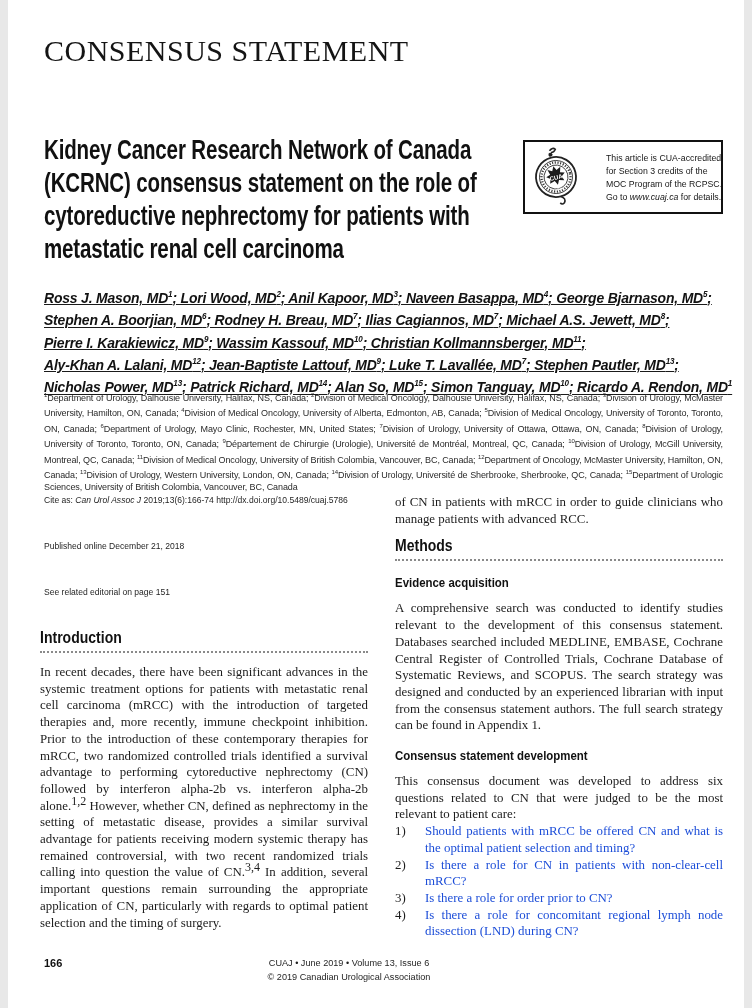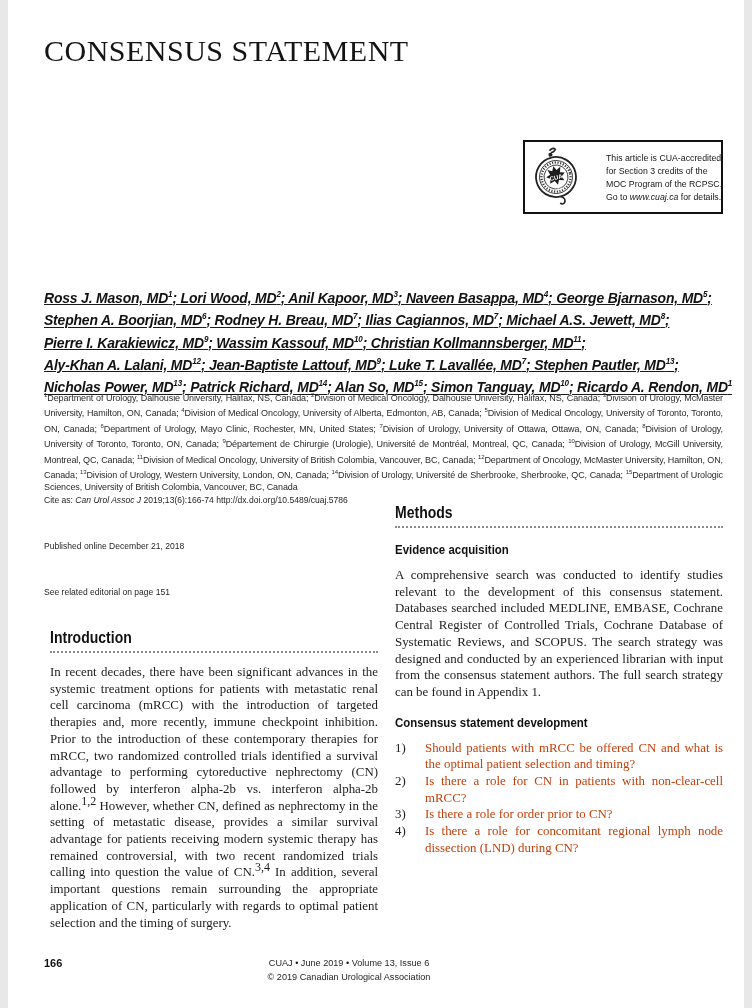--- a/index.html
+++ b/index.html
@@ -54,21 +54,21 @@
   
   .metaline{
     left:36px; font-size:9.5px; color:#1f1f1f; white-space:nowrap;
     transform:scaleX(0.9); transform-origin:0 50%;
   }
   .cite{top:494px;}
   .published{top:540px;}
   .related{top:586px;}
   
   .col{width:328px;}
-  .col-left{left:42px; top:628px;}
+  .col-left{left:32px; top:628px;}
   .col-right{left:387px; top:494px;}
   .h2{
     font-weight:700; font-size:16.5px; line-height:18px; color:#111;
     transform:scaleX(0.85); transform-origin:0 50%; white-space:nowrap;
   }
   .h2wrap{border-bottom:2px dotted #8a8a8a; padding-bottom:5px; margin-bottom:11px;}
   .h3{
     font-weight:700; font-size:13px; color:#111; white-space:nowrap;
     transform:scaleX(0.88); transform-origin:0 50%;
     margin:14px 0 10px 0;
@@ -81,37 +81,43 @@
   .body-p sup{font-size:12px; line-height:0;}
   .indent{text-indent:14px;}
   .qlist{margin-top:0;}
   .qrow{display:flex; margin:0;}
   .qnum{
     flex:0 0 30px; font-family:"Liberation Serif", serif;
     font-size:12.9px; line-height:16.7px; color:#1c1c1c;
   }
   .qtext{
     flex:1; font-family:"Liberation Serif", serif;
-    font-size:12.9px; line-height:16.7px; text-align:justify; color:#c2410c;
+    font-size:12.9px; line-height:16.7px; text-align:justify; color:#1d4ed8;
   }
   
   .pagenum{left:36px; top:957px; font-weight:700; font-size:11px; color:#111;}
   .journal{
     left:230px; top:956px; width:222px; text-align:center;
     font-size:9.6px; line-height:13.5px; color:#1f1f1f;
     transform:scaleX(0.95); transform-origin:50% 0;
   }
 </style>
 </head>
 <body>
 
 <div class="page">
 
   <div class="abs kicker">CONSENSUS STATEMENT</div>
 
+  <div class="abs title">
+    <div class="tline">Kidney Cancer Research Network of Canada</div>
+    <div class="tline">(KCRNC) consensus statement on the role of</div>
+    <div class="tline">cytoreductive nephrectomy for patients with</div>
+    <div class="tline">metastatic renal cell carcinoma</div>
+  </div>
 
   <div class="abs accred">
     <svg class="logo" viewBox="0 0 50 62" xmlns="http://www.w3.org/2000/svg">
       <g transform="rotate(-14 25 31)">
         <path d="M25 4 q4 -3 6 0 q-2 3 -5 2" fill="none" stroke="#222" stroke-width="1.6"></path>
         <circle cx="25" cy="8" r="2" fill="#222"></circle>
         <circle cx="25" cy="31" r="20" fill="none" stroke="#222" stroke-width="1.8"></circle>
         <circle cx="25" cy="31" r="16.5" fill="none" stroke="#222" stroke-width="0.8"></circle>
         <circle cx="25" cy="31" r="14.5" fill="none" stroke="#333" stroke-width="2.4" stroke-dasharray="1.1 1.6"></circle>
         <circle cx="25" cy="31" r="12" fill="none" stroke="#222" stroke-width="0.8"></circle>
@@ -144,26 +150,28 @@
   <div class="abs metaline related">See related editorial on page 151</div>
 
   <div class="abs col col-left">
     <div class="h2wrap">
       <div class="h2">Introduction</div>
     </div>
     <p class="body-p">In recent decades, there have been significant advances in the systemic treatment options for patients with metastatic renal cell carcinoma (mRCC) with the introduction of targeted therapies and, more recently, immune checkpoint inhibition. Prior to the introduction of these contemporary therapies for mRCC, two randomized controlled trials identified a survival advantage to performing cytoreductive nephrectomy (CN) followed by interferon alpha-2b vs. interferon alpha-2b alone.<sup>1,2</sup> However, whether CN, defined as nephrectomy in the setting of metastatic disease, provides a similar survival advantage for patients receiving modern systemic therapy has remained controversial, with two recent randomized trials calling into question the value of CN.<sup>3,4</sup> In addition, several important questions remain surrounding the appropriate application of CN, particularly with regards to optimal patient selection and the timing of surgery.</p>
   </div>
 
   <div class="abs col col-right">
+    <p class="body-p">of CN in patients with mRCC in order to guide clinicians who manage patients with advanced RCC.</p>
     <div class="h2wrap" style="margin-top:9px;">
       <div class="h2">Methods</div>
     </div>
     <div class="h3">Evidence acquisition</div>
     <p class="body-p">A comprehensive search was conducted to identify studies relevant to the development of this consensus statement. Databases searched included MEDLINE, EMBASE, Cochrane Central Register of Controlled Trials, Cochrane Database of Systematic Reviews, and SCOPUS. The search strategy was designed and conducted by an experienced librarian with input from the consensus statement authors. The full search strategy can be found in Appendix 1.</p>
     <div class="h3">Consensus statement development</div>
+    <p class="body-p">This consensus document was developed to address six questions related to CN that were judged to be the most relevant to patient care:</p>
     <div class="qlist">
       <div class="qrow">
         <span class="qnum">1)</span>
         <span class="qtext">Should patients with mRCC be offered CN and what is the optimal patient selection and timing?</span>
       </div>
       <div class="qrow">
         <span class="qnum">2)</span>
         <span class="qtext">Is there a role for CN in patients with non-clear-cell mRCC?</span>
       </div>
       <div class="qrow">

